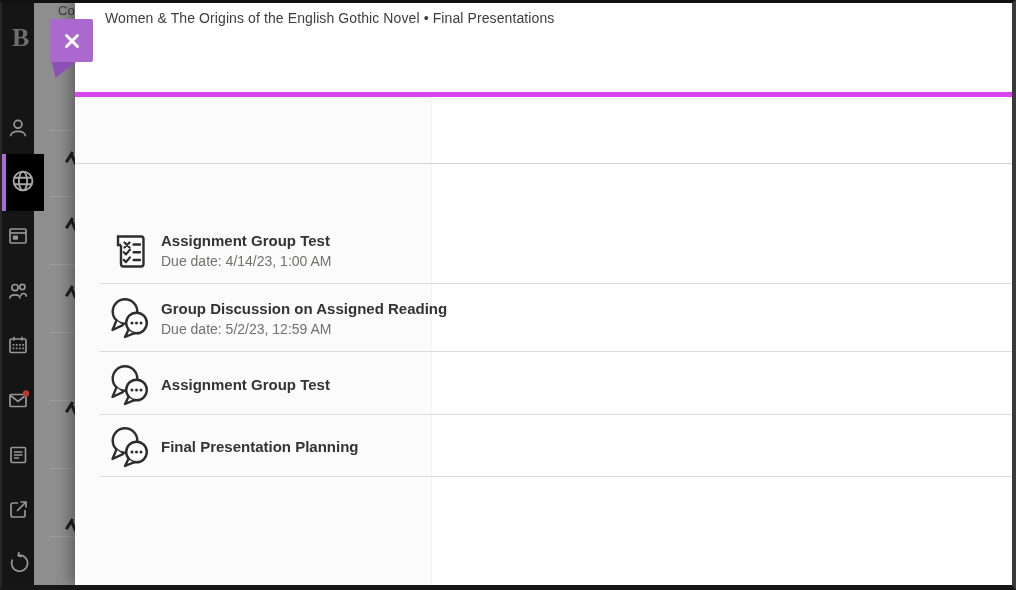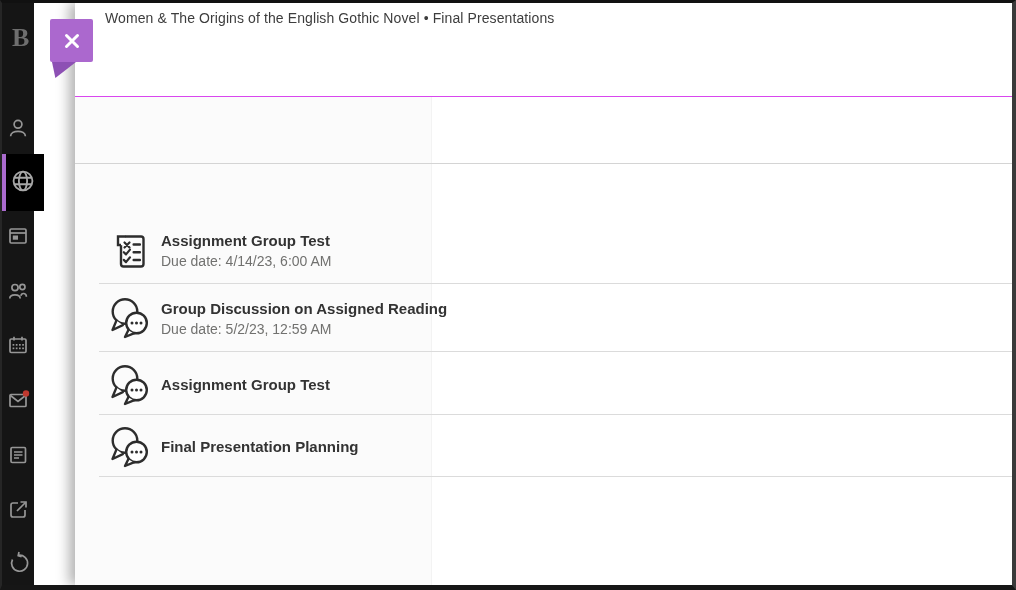--- a/index.html
+++ b/index.html
@@ -29,21 +29,21 @@
   .dim-glyph { position:absolute; left:31px; width:14px; height:18px; }
   .dim-glyph::before, .dim-glyph::after { content:""; position:absolute; background:#1e1e1e; width:2.6px; height:12px; }
   .dim-glyph::before { left:3px; top:2px; transform:rotate(32deg); }
   .dim-glyph::after  { left:7px; top:4px; transform:rotate(-24deg); }
 
   
   .panel { position:absolute; left:73px; top:0; width:937px; height:582px; background:#ffffff; z-index:4;
            box-shadow:-6px 0 12px rgba(0,0,0,0.30); }
   .tintcol { position:absolute; left:0; top:94px; width:357px; height:488px; background:#fafafa; opacity:.65;
              border-right:1px solid #ededed; }
-  .panel-header { position:absolute; left:0; top:0; width:100%; height:94px; border-bottom:1px solid #d946ef; background:#fff; }
+  .panel-header { position:absolute; left:0; top:0; width:100%; height:94px; border-bottom:5px solid #d946ef; background:#fff; }
   .breadcrumb { position:absolute; left:30px; top:7px; font-size:14px; color:#3d3d3d; letter-spacing:.1px; }
   .page-title { position:absolute; left:29px; top:31px; font-family:"Liberation Serif", serif;
                 font-size:30px; font-weight:500; color:#262626; letter-spacing:.2px; }
   .section-head { position:absolute; left:24px; top:116px; font-size:17.5px; color:#303030; z-index:5; }
   .section-divider { position:absolute; left:0; top:160px; width:100%; height:1px; background:#d4d4d4; z-index:5; }
 
   .items { position:absolute; left:0; top:160px; width:100%; z-index:5; }
   .item-row { position:absolute; left:0; width:100%; cursor:pointer;margin-top:47px; }
   .item-row .row-divider { position:absolute; left:24px; right:0; bottom:0; height:1px; background:#dbdbdb; }
   .item-icon { position:absolute; }
@@ -132,20 +132,37 @@
           </div>
           <div class="rail-item" style="top: 545px;">
             <span><svg width="24" height="24" viewBox="0 0 24 24" fill="none" stroke="#969696" stroke-width="1.7">
                 <path d="M6.5,8.5 A8,8 0 1 0 12.5,4.3"></path>
                 <path d="M13,1 L12.2,4.6 L15.6,5.8"></path>
               </svg></span>
           </div>
         </div>
     </nav>
 
+    <div class="dimstrip">
+      <span class="bg-frag-text">Co</span>
+      <div id="dim-decor">
+          <div class="dim-line" style="top: 127px;"></div>
+          <div class="dim-line" style="top: 193px;"></div>
+          <div class="dim-line" style="top: 261px;"></div>
+          <div class="dim-line" style="top: 329px;"></div>
+          <div class="dim-line" style="top: 397px;"></div>
+          <div class="dim-line" style="top: 465px;"></div>
+          <div class="dim-line" style="top: 533px;"></div>
+          <div class="dim-glyph" style="top: 146px;"></div>
+          <div class="dim-glyph" style="top: 212px;"></div>
+          <div class="dim-glyph" style="top: 280px;"></div>
+          <div class="dim-glyph" style="top: 396px;"></div>
+          <div class="dim-glyph" style="top: 513px;"></div>
+        </div>
+    </div>
 
     <section class="panel">
       <div class="tintcol"></div>
       <header class="panel-header">
         <div class="breadcrumb">Women &amp; The Origins of the English Gothic Novel • Final Presentations</div>
       </header>
       <div class="section-divider"></div>
       <div class="items" id="items">
           <div class="item-row" style="top: 0px; height: 74px;">
             <span class="item-icon" style="left:38px; top:22px"><svg width="35" height="37" viewBox="0 0 35 37" fill="none">
@@ -153,21 +170,21 @@
       <rect x="3.4" y="2.4" width="9.2" height="10.8" fill="#fff"></rect>
       <path d="M13,4.5 H5 V13 H8" stroke="#2d2d2d" stroke-width="2.4" fill="none"></path>
       <path d="M11.5,10.5 l5,5 M16.5,10.5 l-5,5" stroke="#2d2d2d" stroke-width="2.2" stroke-linecap="round"></path>
       <rect x="19.5" y="11.2" width="8.5" height="2.6" rx="1" fill="#2d2d2d"></rect>
       <path d="M10.8,20.2 L13,22.4 L17,17.6" stroke="#2d2d2d" stroke-width="2.2" fill="none" stroke-linecap="round" stroke-linejoin="round"></path>
       <rect x="19.5" y="19" width="8.5" height="2.6" rx="1" fill="#2d2d2d"></rect>
       <path d="M10.8,27.9 L13,30.1 L17,25.3" stroke="#2d2d2d" stroke-width="2.2" fill="none" stroke-linecap="round" stroke-linejoin="round"></path>
       <rect x="19.5" y="26.7" width="8.5" height="2.6" rx="1" fill="#2d2d2d"></rect>
     </svg></span>
             <span class="item-title" style="top:22px">Assignment Group Test</span>
-            <span class="item-due" style="top:43px">Due date: 4/14/23, 6:00 AM</span>
+            <span class="item-due" style="top:43px">Due date: 4/14/23, 1:00 AM</span>
             <span class="row-divider"></span>
           </div>
           <div class="item-row" style="top: 74px; height: 68px;">
             <span class="item-icon" style="left:33px; top:10px"><svg width="44" height="46" viewBox="0 0 44 46" fill="none">
       <circle cx="17" cy="17.5" r="12.3" stroke="#2d2d2d" stroke-width="2.4"></circle>
       <path d="M8.4,26.6 L4.5,36 L14.8,31.1" fill="#fff" stroke="#2d2d2d" stroke-width="2.4" stroke-linejoin="round" stroke-linecap="round"></path>
       <circle cx="28.5" cy="29" r="10.3" fill="#fff" stroke="#2d2d2d" stroke-width="2.4"></circle>
       <path d="M20.3,36.3 L17,43 L25.8,39.4" fill="#fff" stroke="#2d2d2d" stroke-width="2.4" stroke-linejoin="round" stroke-linecap="round"></path>
       <circle cx="24" cy="29" r="1.5" fill="#2d2d2d"></circle>
                 <circle cx="28.5" cy="29" r="1.5" fill="#2d2d2d"></circle>

